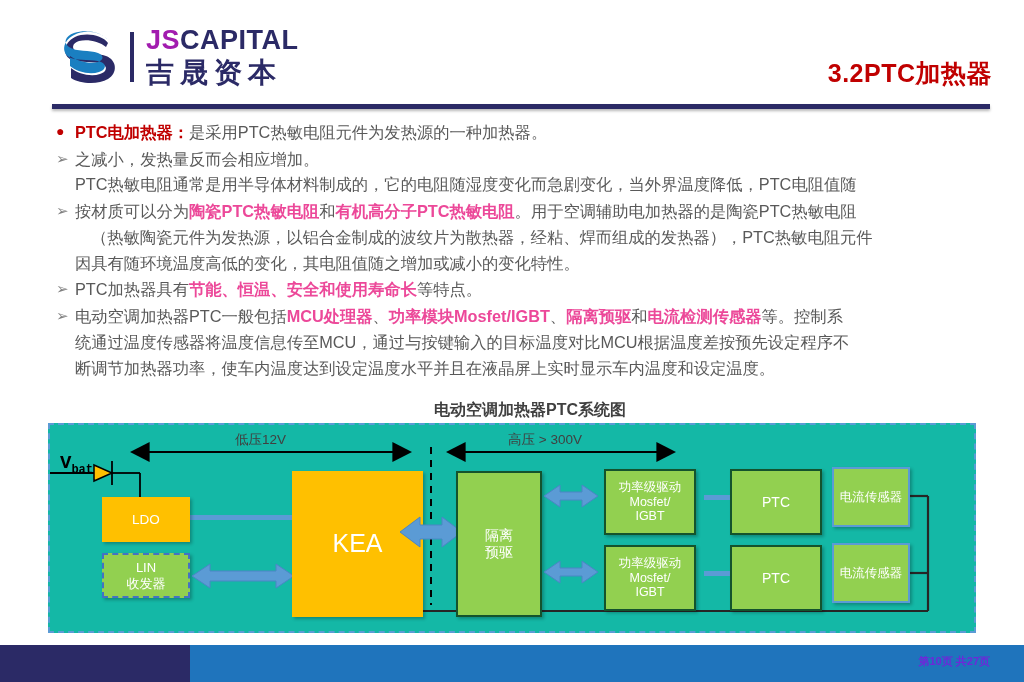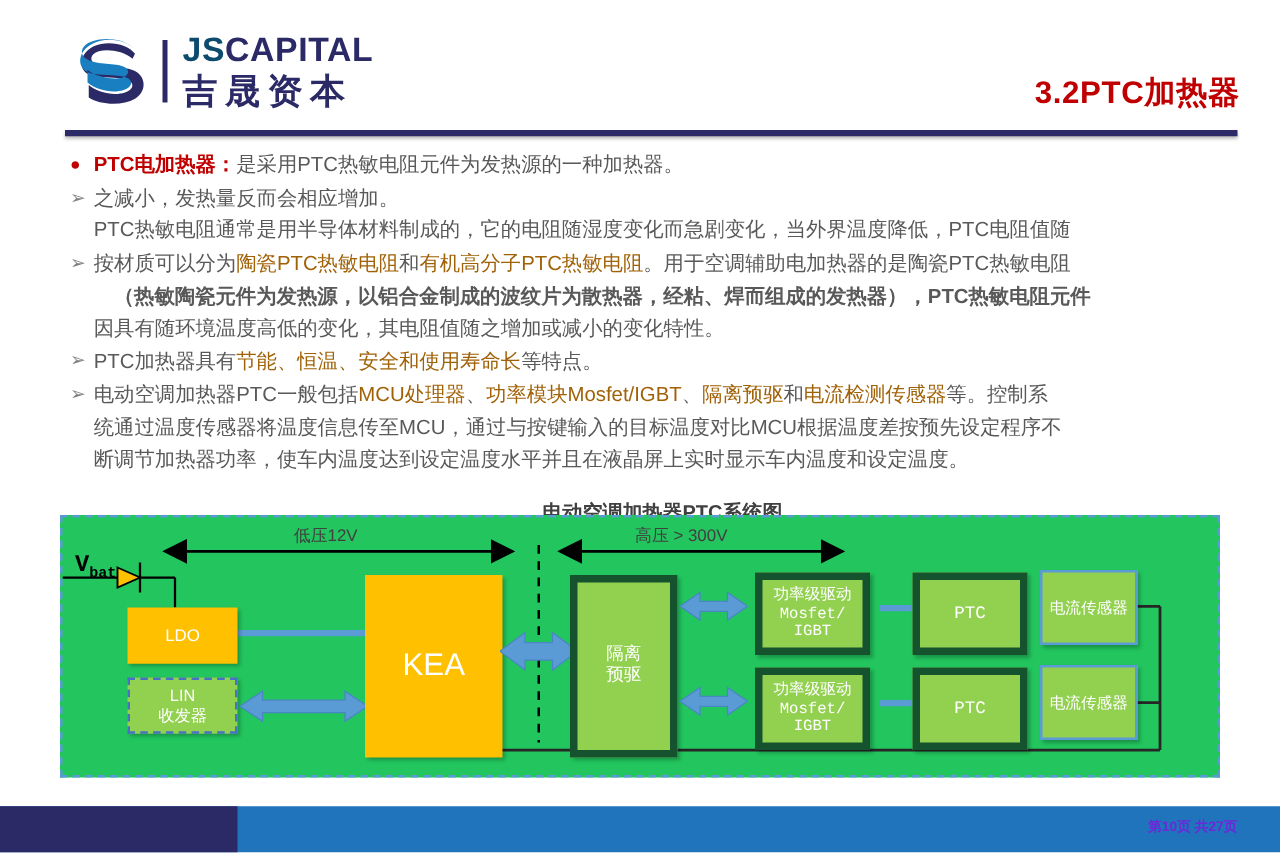--- a/index.html
+++ b/index.html
@@ -43,21 +43,21 @@
     flex-direction: column;
     justify-content: center;
     line-height: 1;
   }
   #logo-en {
     font-size: 27px;
     font-weight: bold;
     letter-spacing: 0.5px;
     white-space: nowrap;
   }
-  #logo-en .js { color: #0c4a6e; }
+  #logo-en .js { color: #a21caf; }
   #logo-en .cap { color: #2b2a66; }
   #logo-cn {
     font-size: 28px;
     font-weight: bold;
     color: #2b2a66;
     letter-spacing: 6px;
     margin-top: 5px;
     white-space: nowrap;
   }
   #page-title {
@@ -103,61 +103,61 @@
     line-height: 1.62;
   }
   .bullet-arrow {
     flex: 0 0 auto;
     width: 19px;
     color: #808080;
     font-size: 15px;
     line-height: 1.58;
   }
   .ptext { flex: 1 1 auto; }
-  .red  { color: #a16207; font-weight: normal; }
+  .red  { color: #ec4899; font-weight: bold; }
   .dred { color: #c00000; font-weight: bold; }
   .indent-line { display: block; }
-  .ind { padding-left: 16px; font-weight: bold; }
+  .ind { padding-left: 16px; }
 
   
   #diagram-title {
     position: absolute;
     left: 0; top: 400px;
     width: 1024px;
     text-align: center;
     font-size: 16px;
     font-weight: bold;
     color: #404040;
     margin-left: 18px;
   }
   #diagram {
     position: absolute;
     left: 48px;
-    top: 412px;
+    top: 423px;
     width: 928px;
     height: 210px;
     border: 2px dashed #5b9bd5;
     box-sizing: border-box;
-    background: #22c55e;
+    background: #14b8a6;
   }
   .dbox {
     position: absolute;
     box-sizing: border-box;
     display: flex;
     align-items: center;
     justify-content: center;
     text-align: center;
     color: #ffffff;
     font-size: 12.5px;
     line-height: 1.18;
     box-shadow: 2px 2px 3px rgba(0,0,0,0.25);
   }
   .yellow { background: #ffc000; }
   .green  { background: #8bc34a; background: #92d050; }
-  .green-red-b { border: 6px solid #14532d; font-family: Liberation Mono, monospace; }
+  .green-red-b { border: 2px solid #14532d; }
   .green-blue-b { border: 2px solid #5b9bd5; }
   .green-dash-b { border: 2px dashed #4472c4; }
 
   .arrow-blue {
     position: absolute;
   }
   .span-label {
     position: absolute;
     font-size: 13.5px;
     color: #404040;
@@ -315,21 +315,21 @@
 
   <div class="dbox green green-dash-b" style="left:52px; top:128px; width:88px; height:45px; flex-direction:column; font-size:13px;">
     <span>LIN</span>
     <span>收发器</span>
   </div>
 
   <svg class="arrow-blue" style="left:142px; top:137px;" width="102" height="28">
     <polygon points="0,14 18,2 18,9 84,9 84,2 102,14 84,26 84,19 18,19 18,26" fill="#5b9bd5" stroke="#4a86c5" stroke-width="1"></polygon>
   </svg>
 
-  <div class="dbox yellow" style="left:242px; top:46px; width:110px; height:146px; font-size:25px;">KEA</div>
+  <div class="dbox yellow" style="left:242px; top:46px; width:131px; height:146px; font-size:25px;">KEA</div>
 
   <svg class="arrow-blue" style="left:350px; top:90px;" width="62" height="34">
     <polygon points="0,17 20,2 20,10 42,10 42,2 62,17 42,32 42,24 20,24 20,32" fill="#5b9bd5" stroke="#4a86c5" stroke-width="1"></polygon>
   </svg>
 
   <div class="dbox green green-red-b" style="left:406px; top:46px; width:86px; height:146px; flex-direction:column; font-size:14px;">
     <span>隔离</span>
     <span>预驱</span>
   </div>
 

